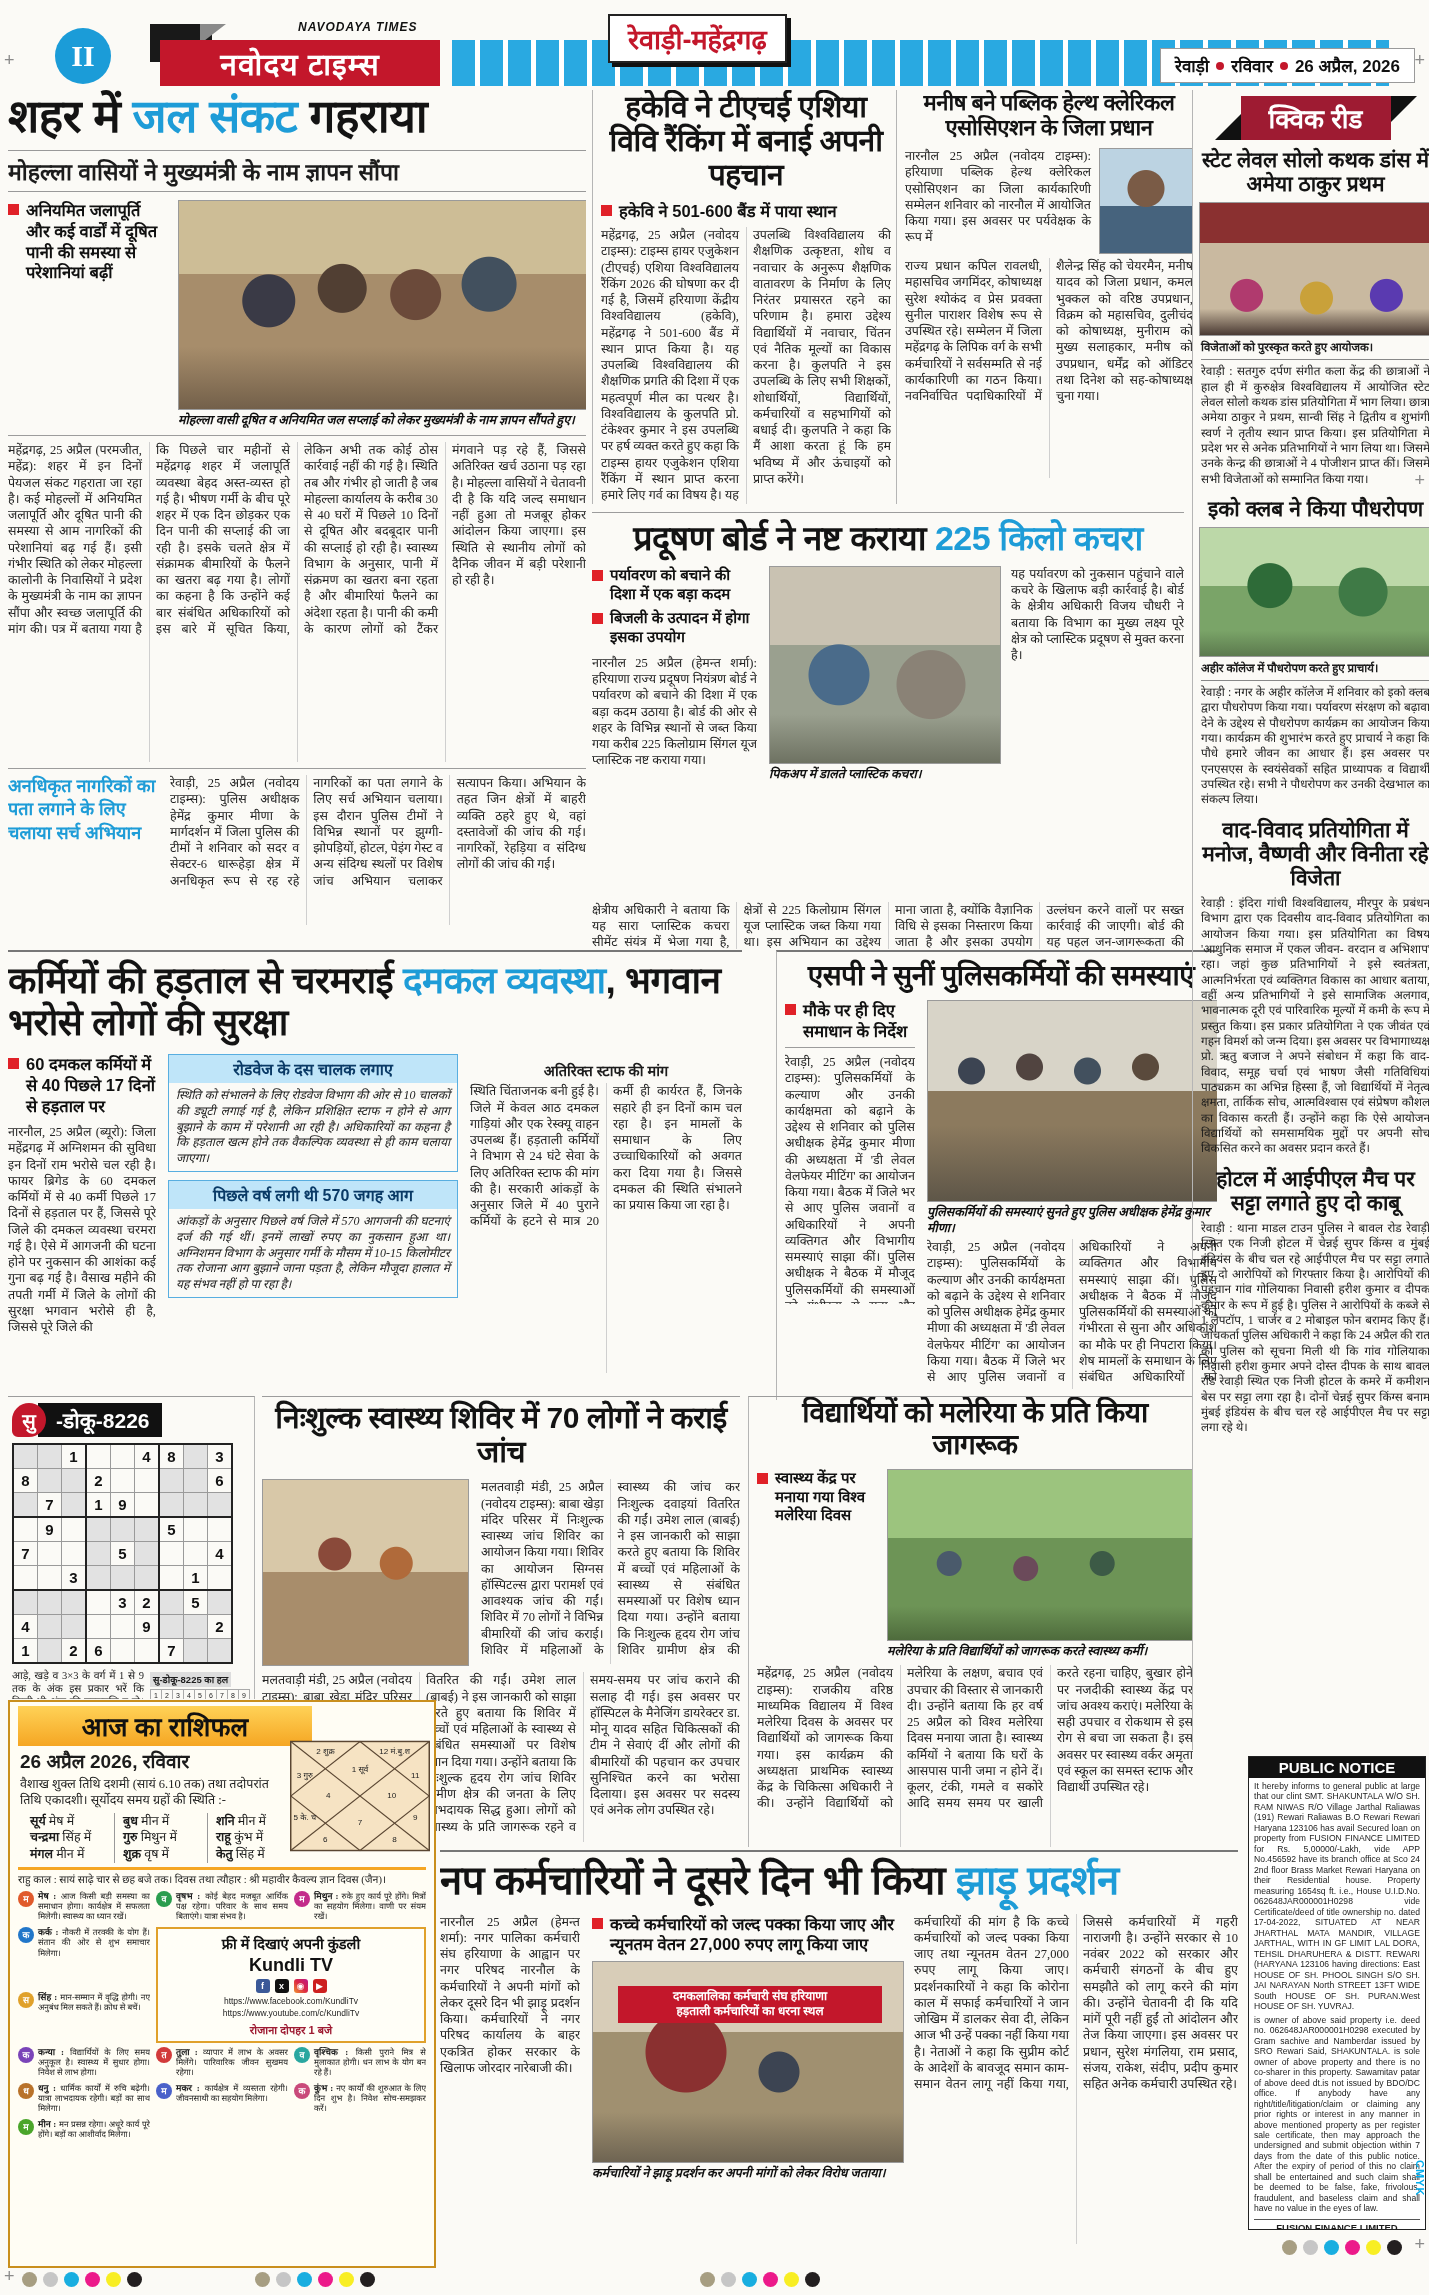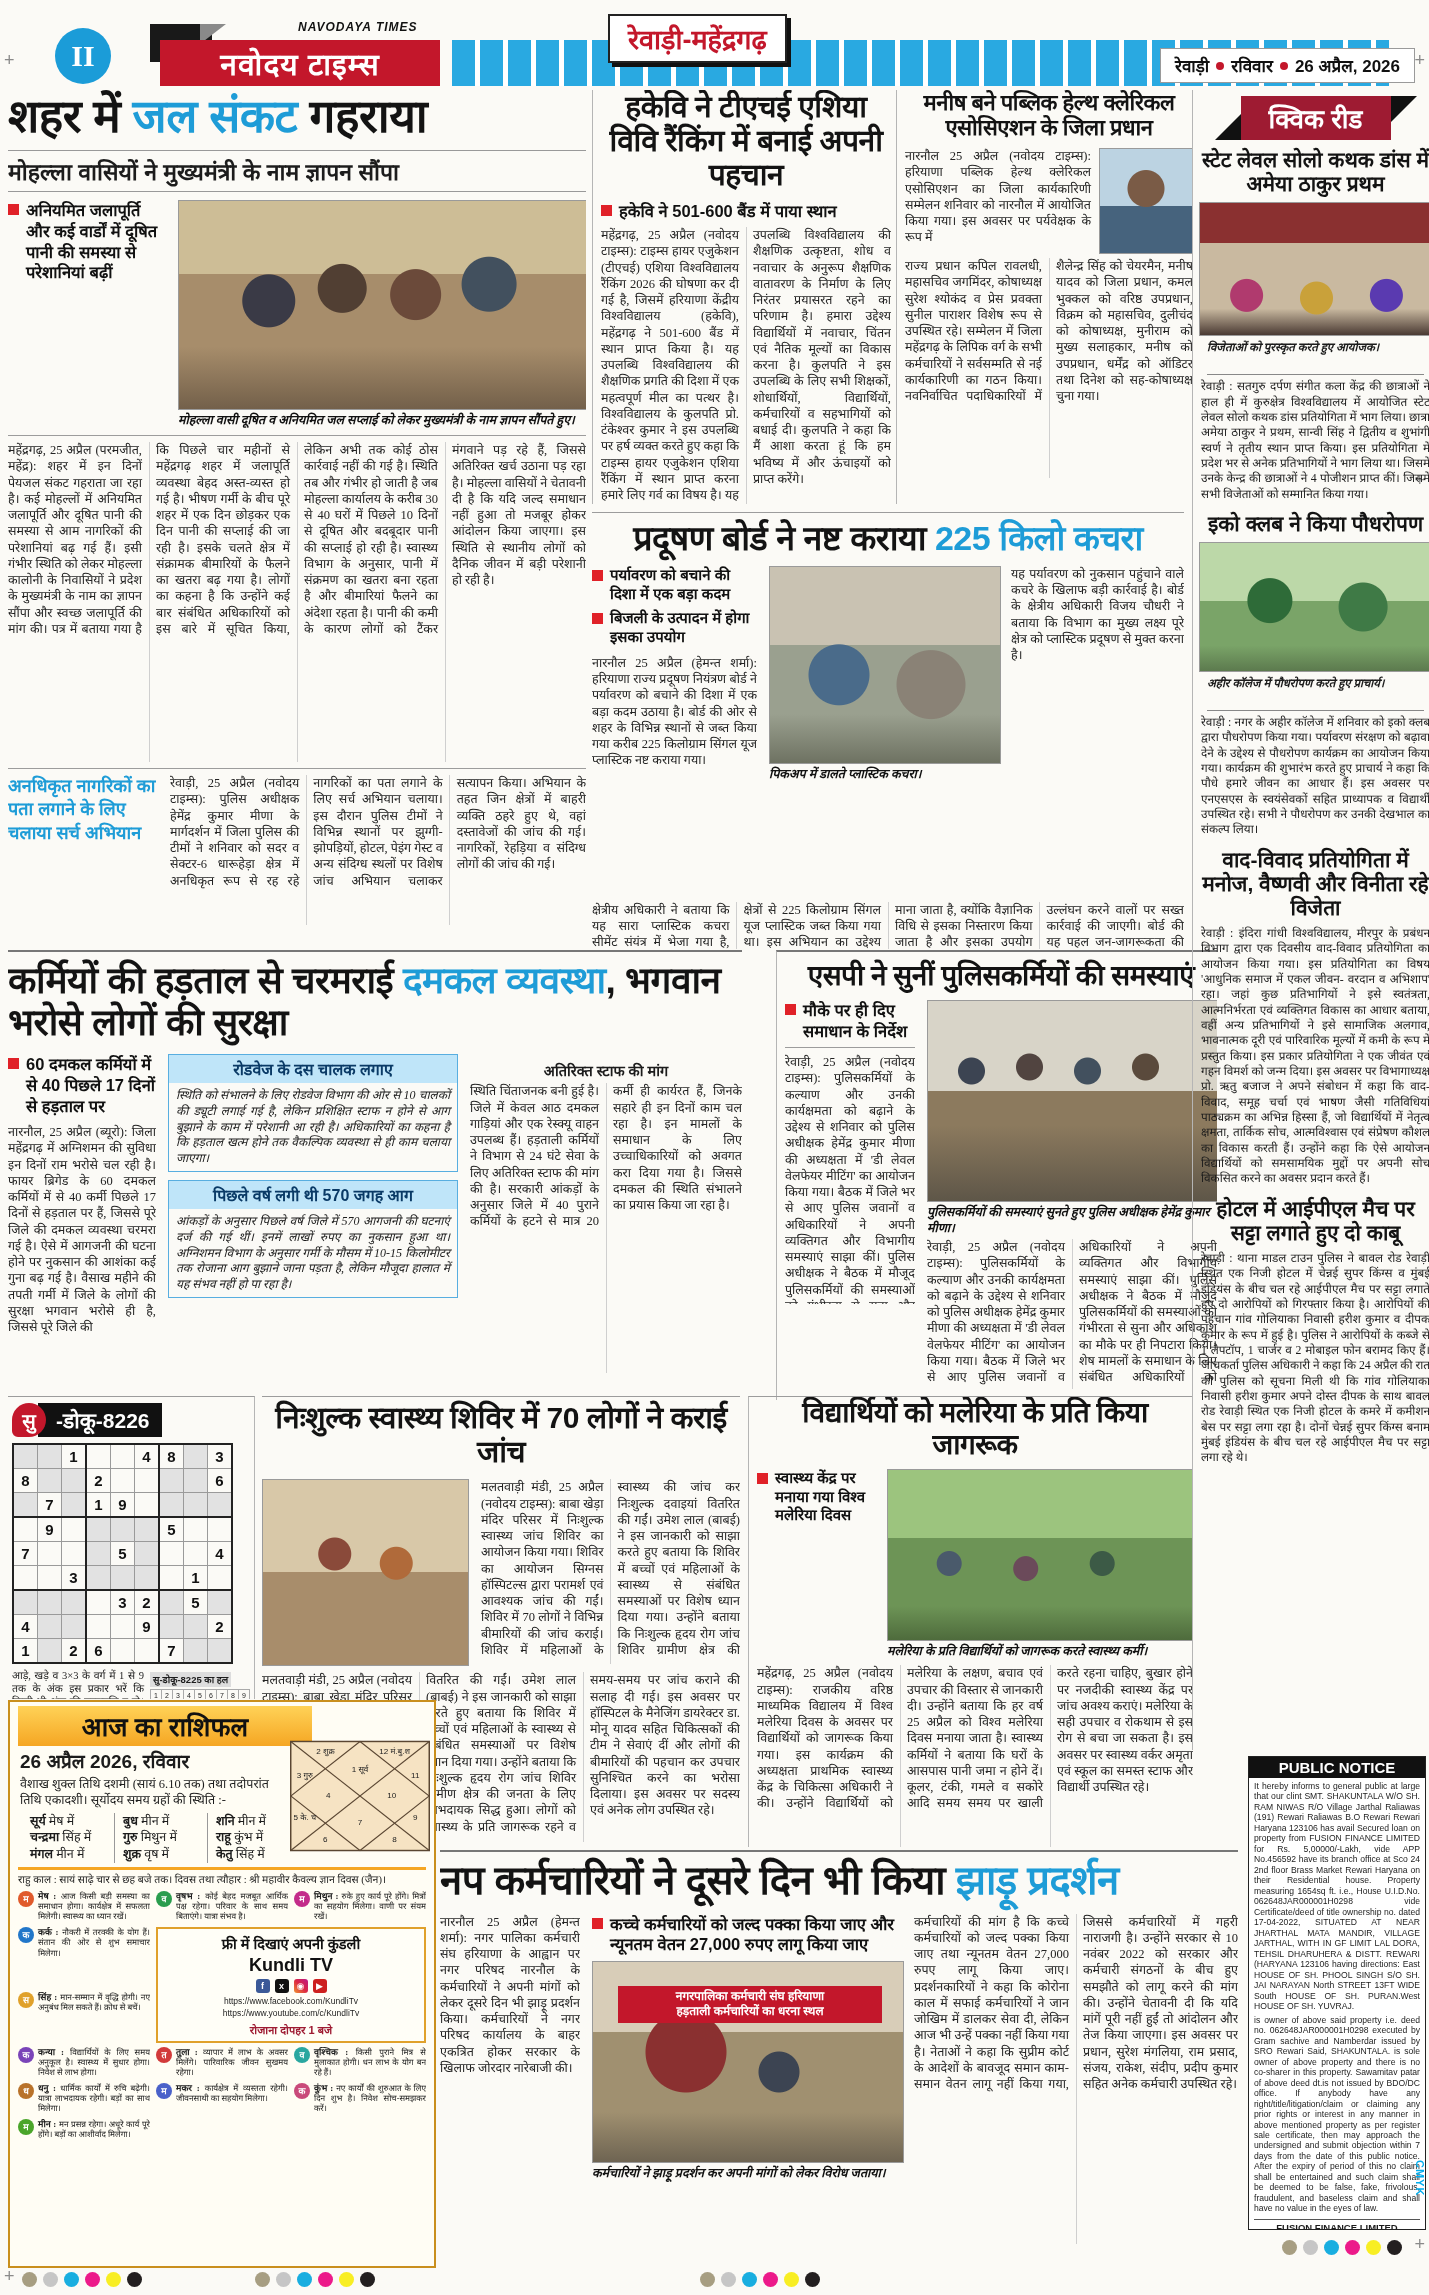--- a/index.html
+++ b/index.html
@@ -56,22 +56,22 @@
   #broom{left:440px;top:1850px;width:798px;height:414px;overflow:hidden;border-top:2px solid #777;padding-top:6px;}
   #rail{left:1192px;top:90px;width:233px;height:1660px;overflow:hidden;border-left:1px solid #b5b5b5;padding-left:6px;}
   #notice{left:1248px;top:1756px;width:176px;height:472px;overflow:hidden;border:1.5px solid #222;background:#fff;}
   
   .qr-badge{position:relative;margin:6px auto 8px;width:150px;background:#9e1b32;color:#fff;text-align:center;
             font-weight:bold;font-size:26px;padding:4px 0;}
   .qr-badge:before{content:"";position:absolute;left:-26px;bottom:0;border-right:26px solid #111;border-top:26px solid transparent;}
   .qr-badge:after{content:"";position:absolute;right:-26px;top:0;border-left:26px solid #111;border-bottom:26px solid transparent;}
   .rail-hl{font-weight:bold;font-size:21px;line-height:1.15;text-align:center;color:#131313;margin:6px 2px;}
   .rail-body{font-family:"Liberation Serif","DejaVu Serif",serif;font-size:11.8px;line-height:1.3;text-align:justify;margin:4px 2px 10px;}
-  .rail-cap{font-family:"Liberation Serif",serif;font-style:italic;font-weight:bold;font-size:11.5px;margin:3px 8px;
-            border-bottom:1px solid #888;padding-bottom:20px;}
+  .rail-cap{font-family:"Liberation Serif",serif;font-weight:bold;font-size:11.5px;margin:3px 2px;
+            border-bottom:1px solid #888;padding-bottom:5px;}
   
   .bluebox{border:1px solid #58aee0;margin-bottom:8px;}
   .bluebox .bb-title{background:#bfe5f9;color:#0a3a66;font-weight:bold;font-size:16px;text-align:center;padding:3px 4px;}
   .bluebox .bb-body{font-family:"Liberation Serif",serif;font-style:italic;font-size:12px;line-height:1.3;padding:5px 7px;text-align:justify;}
   .crosshead{font-weight:bold;font-size:14.5px;text-align:center;margin:6px 0 3px;}
   
   .su-head{display:flex;align-items:center;margin:2px 4px 6px;}
   .su-su{background:#c3172b;color:#fff;font-weight:bold;font-size:20px;border-radius:50% 50% 50% 6px;
          width:34px;height:34px;display:flex;align-items:center;justify-content:center;z-index:2;}
   .su-rest{background:#111;color:#fff;font-weight:bold;font-size:21px;padding:3px 12px 3px 18px;margin-left:-8px;}
@@ -571,21 +571,21 @@
     </div>
     <div style="display:flex;gap:12px;margin-top:10px;">
       <div class="body-txt" style="flex:0 0 140px;height:320px;overflow:hidden;">नारनौल 25 अप्रैल (हेमन्त शर्मा): नगर पालिका कर्मचारी संघ हरियाणा के आह्वान पर नगर परिषद नारनौल के कर्मचारियों ने अपनी मांगों को लेकर दूसरे दिन भी झाड़ू प्रदर्शन किया। कर्मचारियों ने नगर परिषद कार्यालय के बाहर एकत्रित होकर सरकार के खिलाफ जोरदार नारेबाजी की।</div>
       <div style="flex:0 0 310px;">
         <div class="bullet-row">
             <span class="sq"></span>
           <span class="bullet-txt">कच्चे कर्मचारियों को जल्द पक्का किया जाए और न्यूनतम वेतन 27,000 रुपए लागू किया जाए</span>
           </div>
         <div class="photo ph-protest" style="width:100%;height:200px;margin-top:6px;">
           <div class="banner">
-            <div>नगरपालिका कर्मचारी संघ हरियाणा</div>
+            <div>दमकलालिका कर्मचारी संघ हरियाणा</div>
               <div>हड़ताली कर्मचारियों का धरना स्थल</div>
           </div>
         </div>
         <div class="cap" style="margin-top:3px;">कर्मचारियों ने झाड़ू प्रदर्शन कर अपनी मांगों को लेकर विरोध जताया।</div>
       </div>
       <div class="body-txt cols2" style="flex:1;height:330px;overflow:hidden;">कर्मचारियों की मांग है कि कच्चे कर्मचारियों को जल्द पक्का किया जाए तथा न्यूनतम वेतन 27,000 रुपए लागू किया जाए। प्रदर्शनकारियों ने कहा कि कोरोना काल में सफाई कर्मचारियों ने जान जोखिम में डालकर सेवा दी, लेकिन आज भी उन्हें पक्का नहीं किया गया है। नेताओं ने कहा कि सुप्रीम कोर्ट के आदेशों के बावजूद समान काम-समान वेतन लागू नहीं किया गया, जिससे कर्मचारियों में गहरी नाराजगी है। उन्होंने सरकार से 10 नवंबर 2022 को सरकार और कर्मचारी संगठनों के बीच हुए समझौते को लागू करने की मांग की। उन्होंने चेतावनी दी कि यदि मांगें पूरी नहीं हुईं तो आंदोलन और तेज किया जाएगा। इस अवसर पर प्रधान, सुरेश मंगलिया, राम प्रसाद, संजय, राकेश, संदीप, प्रदीप कुमार सहित अनेक कर्मचारी उपस्थित रहे।</div>
     </div>
   </div>
 
   <div id="rail" class="abs">

